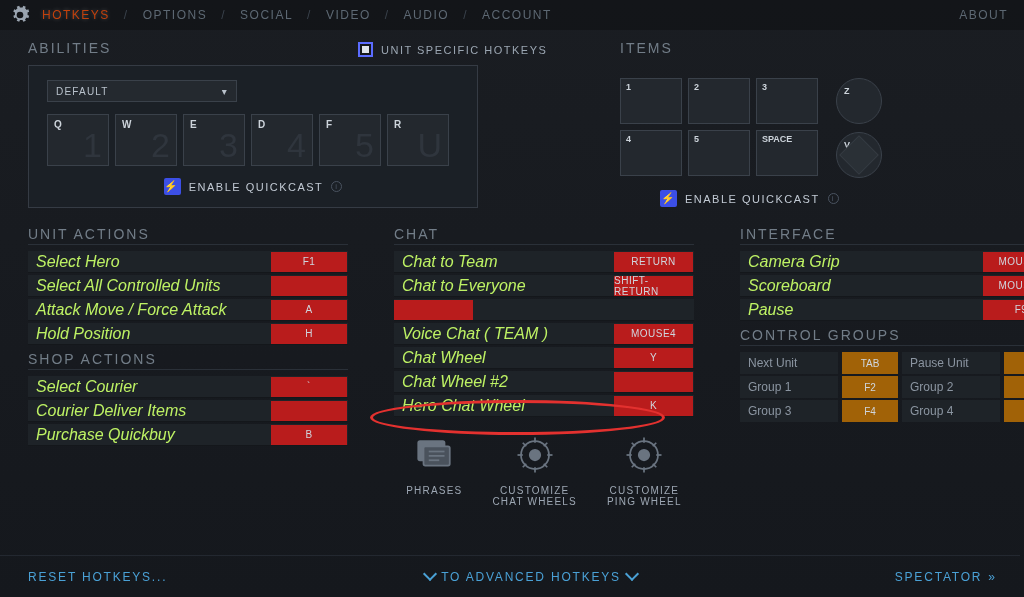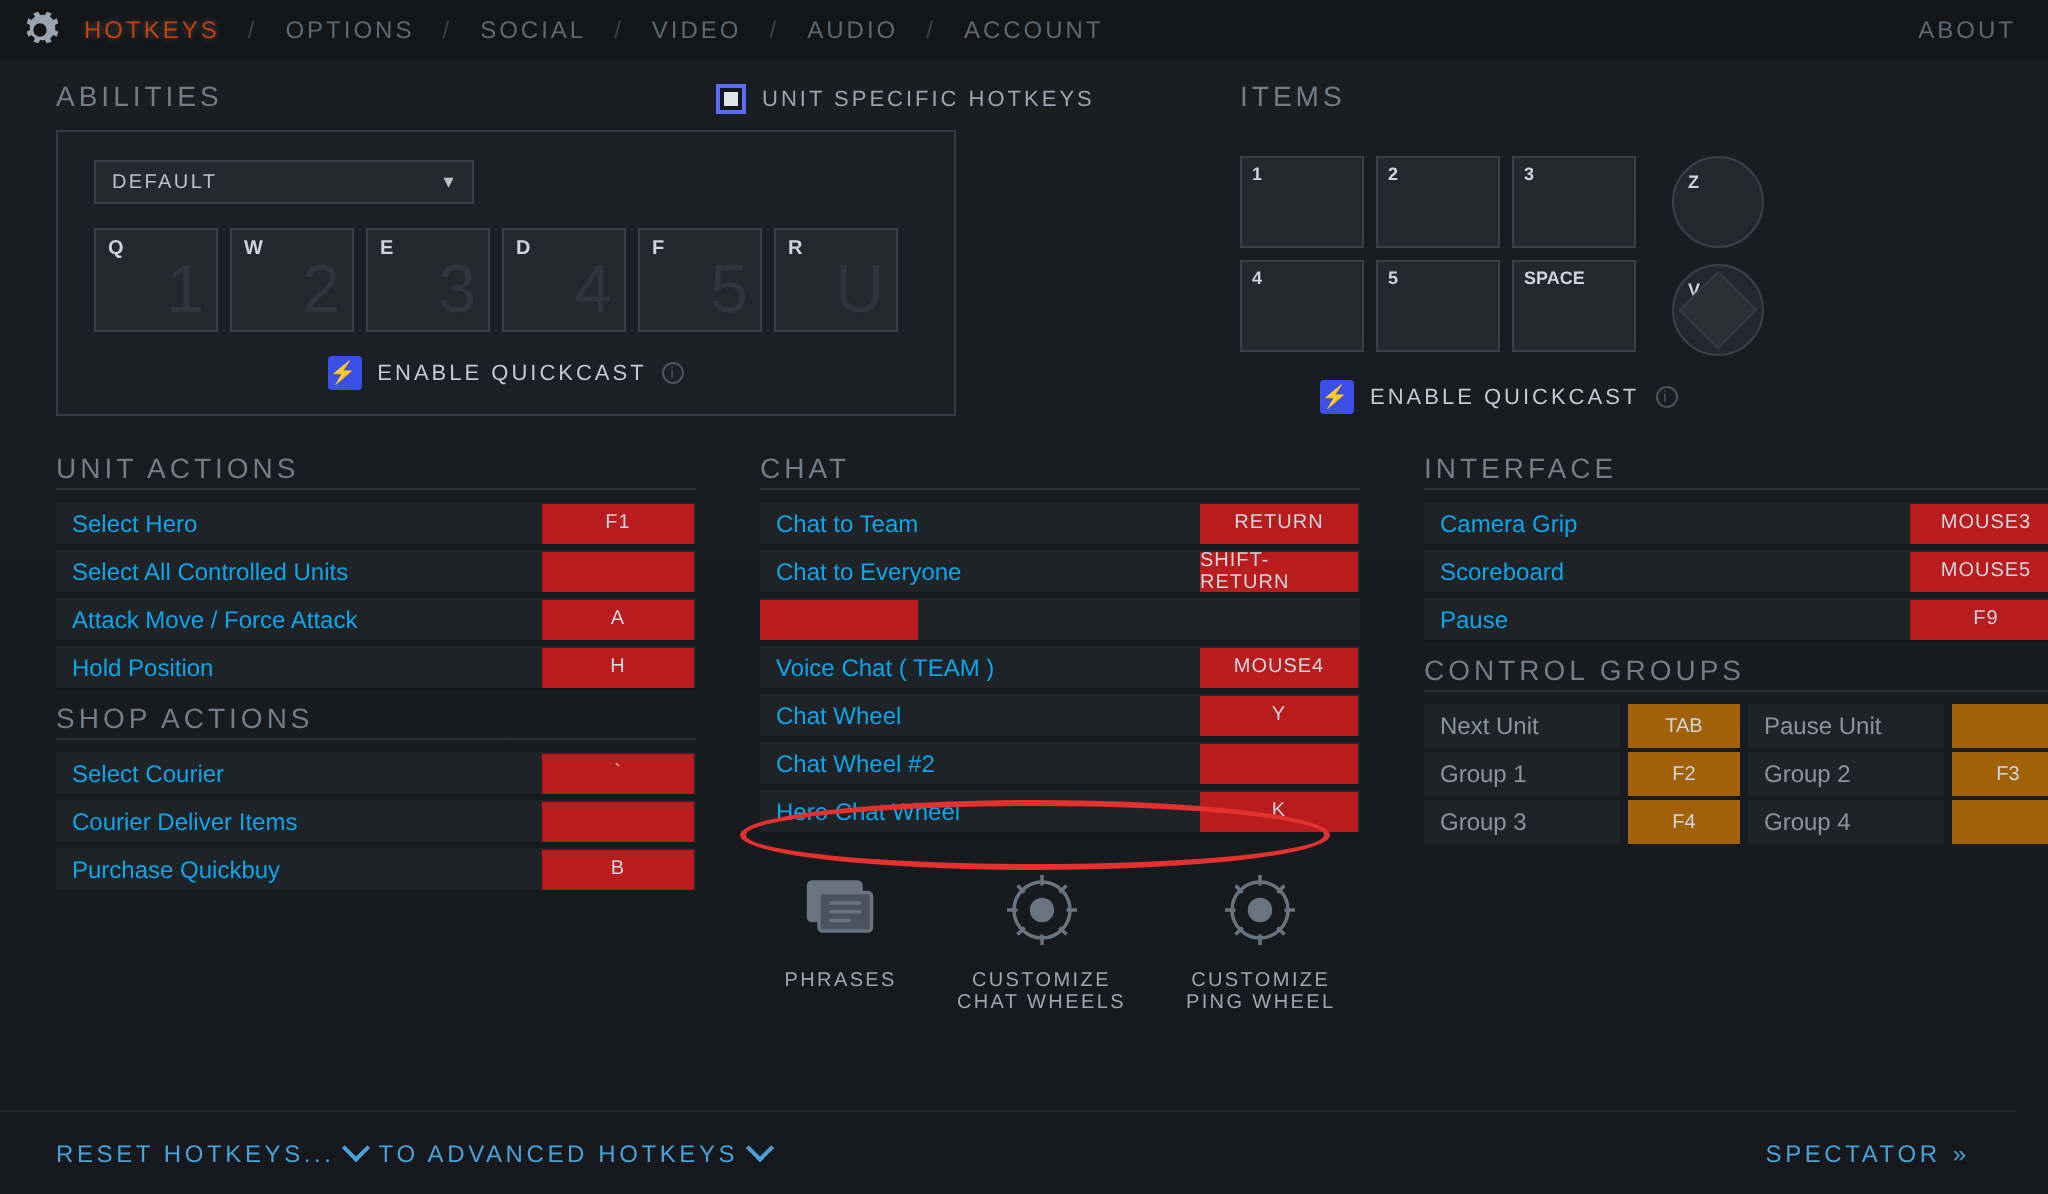--- a/index.html
+++ b/index.html
@@ -20,21 +20,21 @@
     background:rgba(0,0,0,0.25);
     letter-spacing:1.5px;font-size:12px;
   }
   .gear{width:20px;height:20px;margin:0 10px 0 6px;fill:#9aa4b0;}
   .topnav .tab{padding:0 2px;color:#5d6873;cursor:pointer;}
   .topnav .tab.active{color:#c2410c;text-shadow:0 0 4px #fff4;}
   .topnav .sep{padding:0 12px;color:#3a424c;}
   .topnav .spacer{flex:1;}
   
   
-  .main{display:flex;padding:6px 18px 0 28px;gap:32px;}
+  .main{display:flex;padding:6px 18px 0 28px;gap:46px;}
   .col{flex:1;min-width:0;}
   .col.left{flex:0 0 320px;}
   .col.mid{flex:0 0 300px;}
   .col.right{flex:0 0 320px;}
   
   .sectitle{
     color:#727d88;letter-spacing:2px;font-size:14px;
     margin:6px 0 6px 0;border-bottom:1px solid #2a3038;padding-bottom:2px;
   }
   .sectitle.noborder{border-bottom:none;}
@@ -81,21 +81,21 @@
   .circleslot{width:46px;height:46px;border:1px solid #3a414a;border-radius:50%;background:#23282e;position:relative;display:flex;align-items:center;justify-content:center;}
   .circleslot .k{position:absolute;top:7px;left:7px;color:#cdd4db;font-size:9px;font-weight:600;}
   .circlecol{display:flex;flex-direction:column;gap:8px;margin-left:6px;}
   .courierimg{width:28px;height:28px;border:1px solid #353b42;transform:rotate(45deg);background:#2a3036;}
   
   
   .bindrow{
     display:flex;align-items:center;height:22px;margin-bottom:2px;
     background:#1e2328;border-bottom:1px solid #14171b;
   }
-  .bindrow .lbl{flex:1;padding:0 8px;color:#0ea5e9;font-size:12px;}
+  .bindrow .lbl{flex:1;padding:0 8px;color:#bef264;font-size:16px;font-style:italic;}
   .bindrow .val{
     width:76px;height:20px;background:#b91c1c;
     display:flex;align-items:center;justify-content:center;
     color:#cfd6de;font-size:10px;letter-spacing:0.5px;margin-right:1px;
   }
   .bindrow .val.wide{width:79px;}
   
   
   .cgroup{display:grid;grid-template-columns:1fr 56px 1fr 56px;gap:2px 4px;}
   .cgroup .clbl{background:#1e2328;height:22px;display:flex;align-items:center;padding:0 8px;color:#8b95a1;font-size:12px;}
@@ -112,28 +112,28 @@
     position:absolute;
     left:370px;top:400px;
     width:295px;height:35px;
     border:3px solid #e3312f;
     border-radius:50%;
     pointer-events:none;
   }
   
   
   .bottombar{
-    position:absolute;bottom:0;left:0;right:16px;
+    position:absolute;bottom:0;left:0;right:4px;
     height:42px;display:flex;align-items:center;
     padding:0 28px;
     color:#4aa1d6;letter-spacing:1.8px;font-size:12px;
     border-top:1px solid #232830;
     margin-top:36px;
   }
-  .bottombar .center{flex:1;text-align:left;cursor:pointer;}
+  .bottombar .center{flex:1;text-align:center;cursor:pointer;}
   .bottombar .left,.bottombar .right{cursor:pointer;}
   .chev{display:inline-block;width:10px;height:10px;border-right:2px solid #4aa1d6;border-bottom:2px solid #4aa1d6;transform:rotate(45deg);margin:0 6px 2px 6px;}
   .rchev{display:inline-block;margin-left:6px;letter-spacing:-3px;}
 </style>
 </head>
 <body>
 
 <div class="topnav">
   <svg class="gear" viewBox="0 0 24 24">
       <path d="M12 8a4 4 0 100 8 4 4 0 000-8zm9 4l2 1-1 3-2-1a8 8 0 01-2 2l1 2-3 1-1-2a8 8 0 01-3 0l-1 2-3-1 1-2a8 8 0 01-2-2l-2 1-1-3 2-1a8 8 0 010-3l-2-1 1-3 2 1a8 8 0 012-2l-1-2 3-1 1 2a8 8 0 013 0l1-2 3 1-1 2a8 8 0 012 2l2-1 1 3-2 1a8 8 0 010 3z" fill="#9aa4b0"></path>

